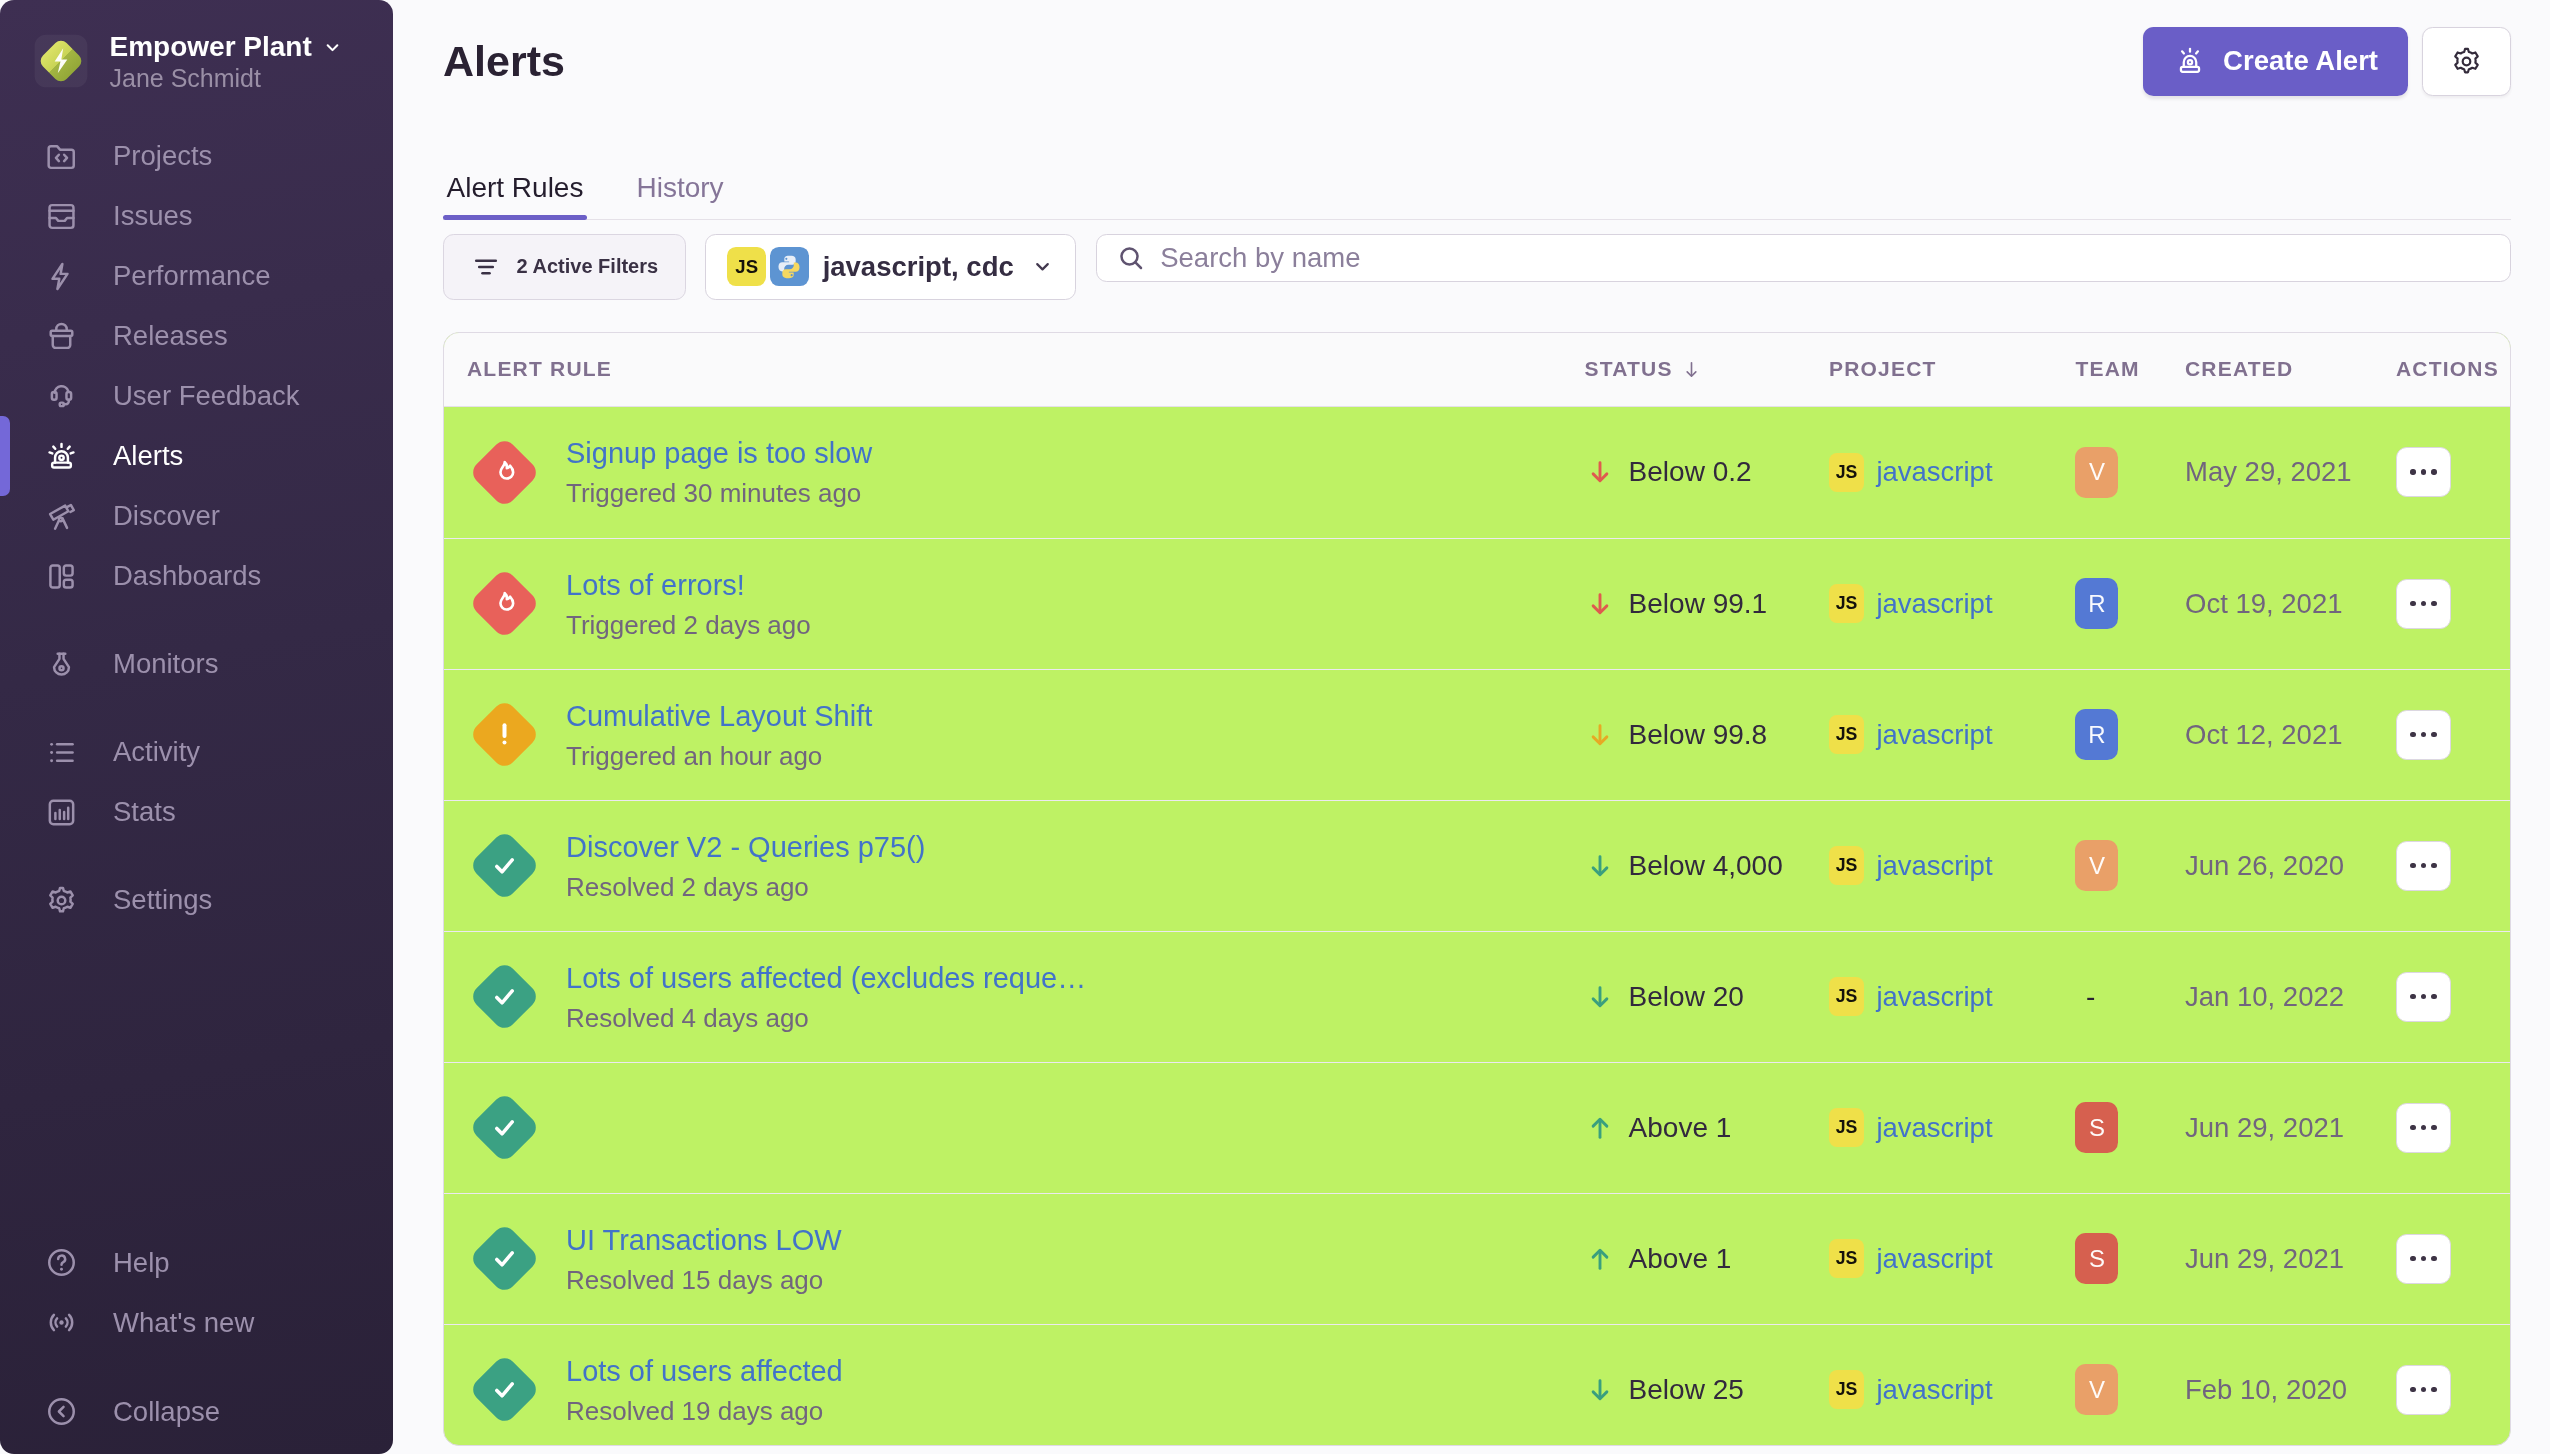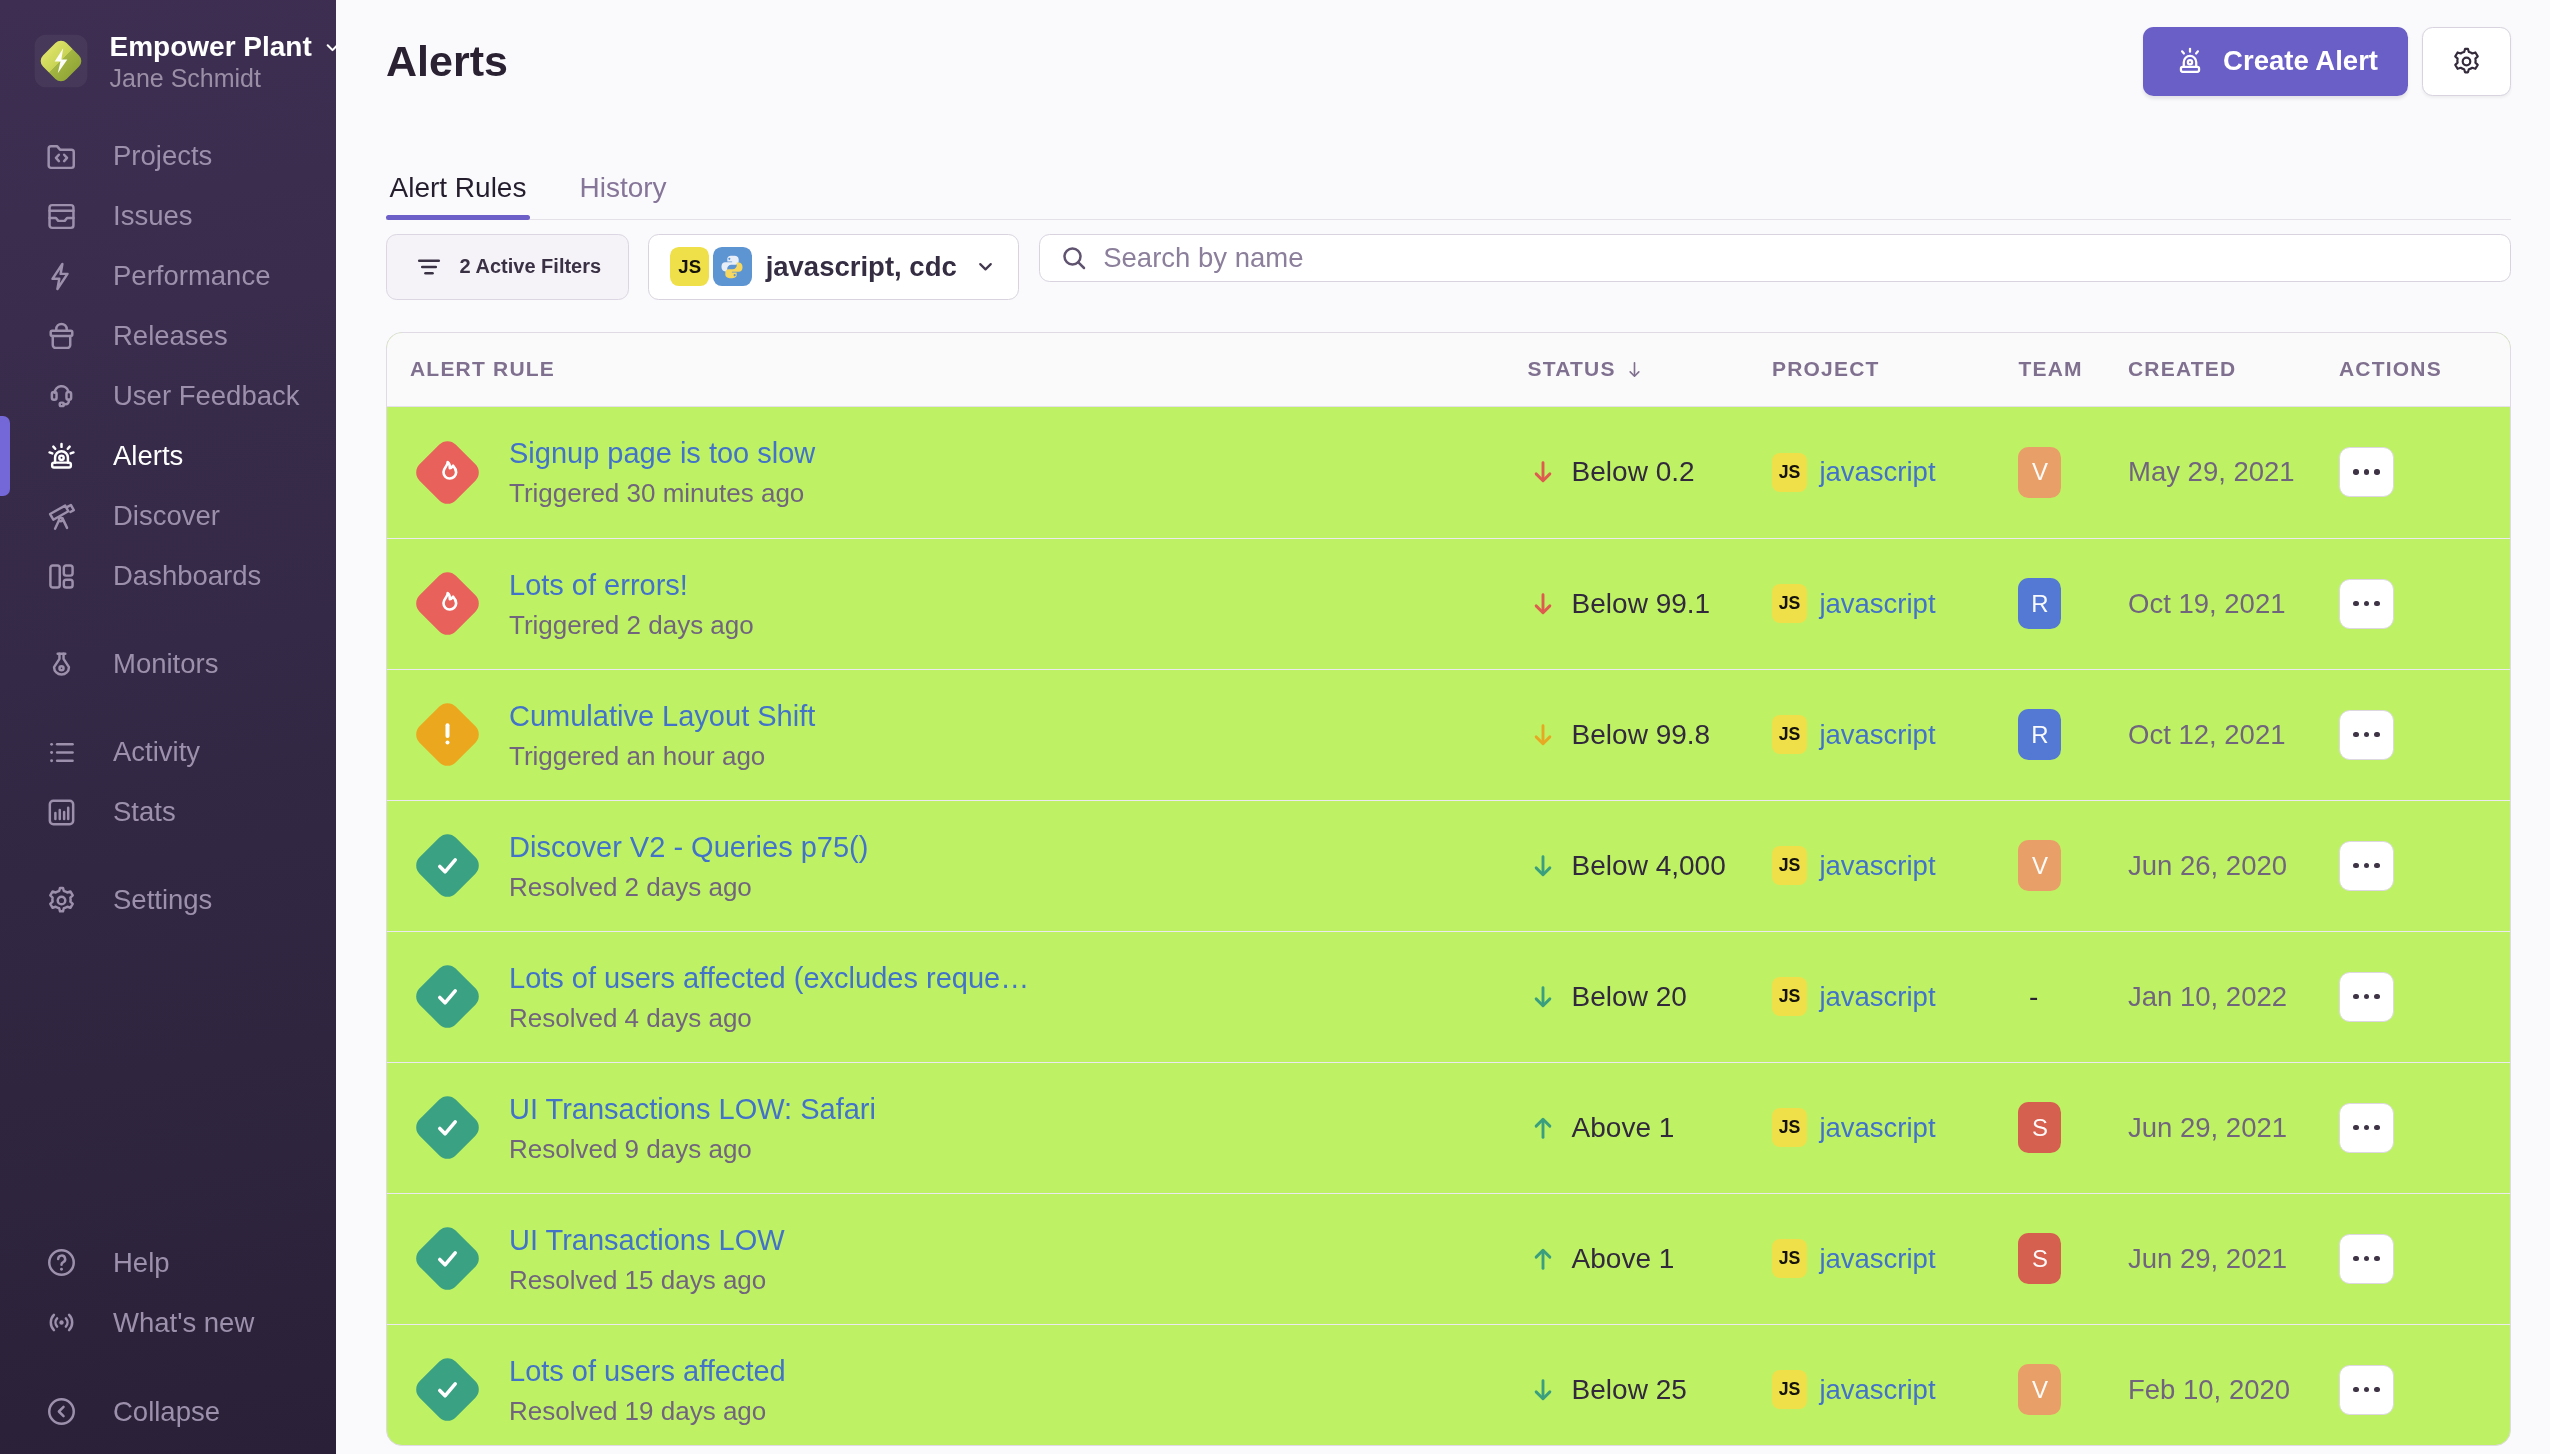--- a/index.html
+++ b/index.html
@@ -5,22 +5,23 @@
   * { box-sizing: border-box; margin: 0; padding: 0; }
   html,body { width:2550px; height:1454px; overflow:hidden; }
   body {
     font-family:"Liberation Sans","DejaVu Sans",sans-serif;
     display:flex; background:#FAFAFC; color:#2A2233;
   }
   .icn { display:block; }
 
   
   .sidebar {
-    width:336px; flex:none; position:relative;
+    width:393px; flex:none; position:relative;
     background:linear-gradient(170deg,#3E2F52 0%,#342946 45%,#2A2138 100%);
+    border-radius:14px;
   }
   .org { padding:30px 21px 0 32px; display:flex; gap:19.5px; align-items:center; cursor:pointer; }
   .logo { width:58px; height:58px; flex:none; }
   .org-text { min-width:0; }
   .org-name { display:flex; align-items:center; gap:10.6px; color:#FFFFFF; font-size:28px; font-weight:700; line-height:34px; white-space:nowrap; }
   .org-name .icn { width:21px; height:21px; stroke-width:2.4; color:#fff; }
   .org-user { margin-top:4.4px; font-size:25px; color:#9A8FA6; line-height:28px; }
 
   .nav { margin-top:34px; }
   .nav-section + .nav-section { margin-top:28px; }
@@ -664,24 +665,20 @@
         <div class="tr">
           <div class="td-rule pad-rule">
             <div class="diamond-wrap">
               <div class="diamond sev-resolved"></div>
               <div class="diamond-glyph">
                 <svg class="icn" viewBox="0 0 24 24" fill="none" stroke="currentColor" stroke-width="1.7" stroke-linecap="round" stroke-linejoin="round">
                   <path d="M7 12.6l3.4 3.5 6.6-7.7" stroke-width="2.3"></path>
                 </svg>
               </div>
             </div>
-            <div>
-              <a class="rule-title">UI Transactions LOW: Safari</a>
-              <div class="rule-sub">Resolved 9 days ago</div>
-            </div>
           </div>
           <div class="td-status pad-status">
             <span class="arrow c-green">
               <svg class="icn" viewBox="0 0 24 24" fill="none" stroke="currentColor" stroke-width="2.3" stroke-linecap="round" stroke-linejoin="round">
                 <path d="M12 19.5v-14"></path>
                 <path d="M6.5 10.5 12 5l5.5 5.5"></path>
               </svg>
             </span>
             <span>Above 1</span>
           </div>

